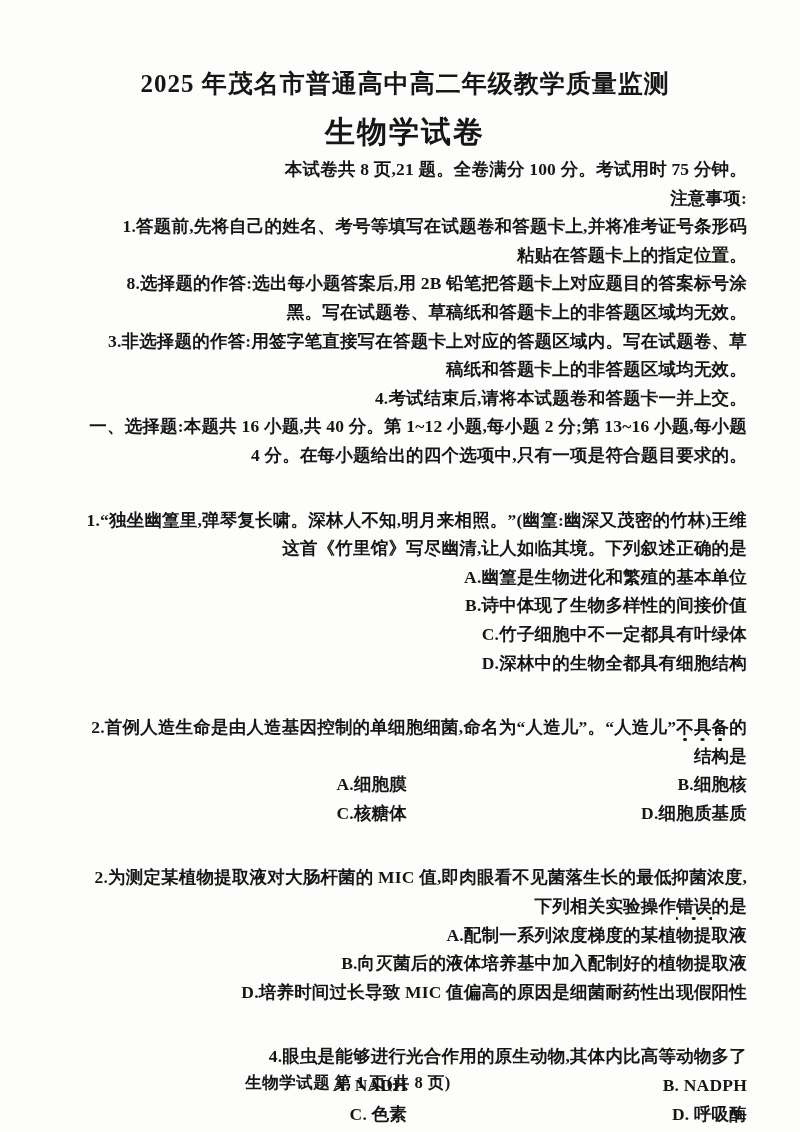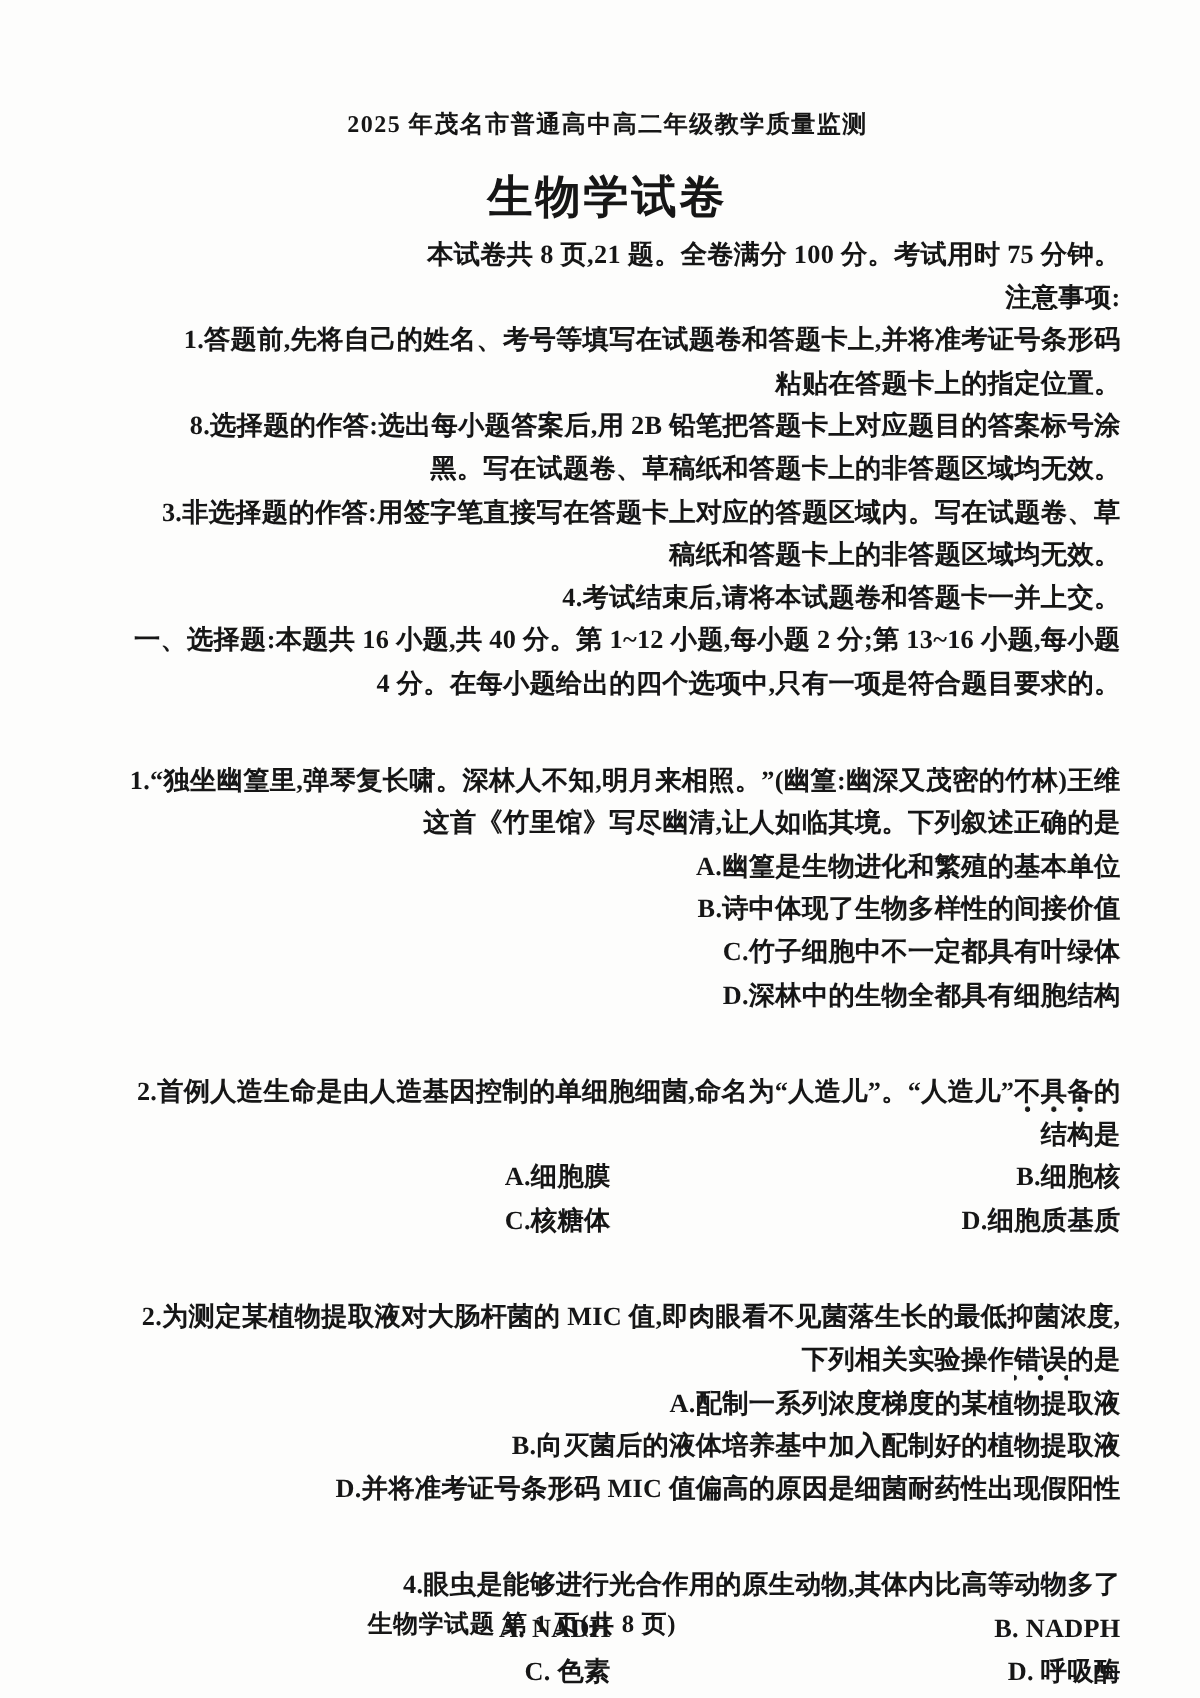--- a/index.html
+++ b/index.html
@@ -21,21 +21,21 @@
     position: absolute;
     left: 63px; top: 68px;
     width: 684px;
     font-size: 17.5px;
     font-weight: 700;
     line-height: 28.6px;
     letter-spacing: 0.2px;
   }
   .exam-title {
     text-align: center;
-    font-size: 16px;
+    font-size: 25px;
     font-weight: 700;
     line-height: 32px;
     letter-spacing: 1px;
   }
   .exam-subtitle {
     text-align: center;
     font-size: 30px;
     font-weight: 700;
     line-height: 30px;
     margin-top: 17px;
@@ -122,21 +122,21 @@
         <div class="ln cell-a">C.核糖体</div>
         <div class="ln cell-b">D.细胞质基质</div>
       </div>
     </div>
 
     <div>
       <div class="ln stem-first">2.为测定某植物提取液对大肠杆菌的 MIC 值,即肉眼看不见菌落生长的最低抑菌浓度,</div>
       <div class="ln stem-cont"><span>下列相关实验操作</span><span class="emph">错误</span><span>的是</span></div>
       <div class="ln opt">A.配制一系列浓度梯度的某植物提取液</div>
       <div class="ln opt">B.向灭菌后的液体培养基中加入配制好的植物提取液</div>
-      <div class="ln opt">D.并将准考证号条形码 MIC 值偏高的原因是细菌耐药性出现假阳性</div>
+      <div class="ln opt">D.培养时间过长导致 MIC 值偏高的原因是细菌耐药性出现假阳性</div>
     </div>
 
     <div>
       <div class="ln stem-first">4.眼虫是能够进行光合作用的原生动物,其体内比高等动物多了</div>
       <div class="opt-row">
         <div class="ln cell-a">A. NADH</div>
         <div class="ln cell-b">B. NADPH</div>
       </div>
       <div class="opt-row">
         <div class="ln cell-a">C. 色素</div>

